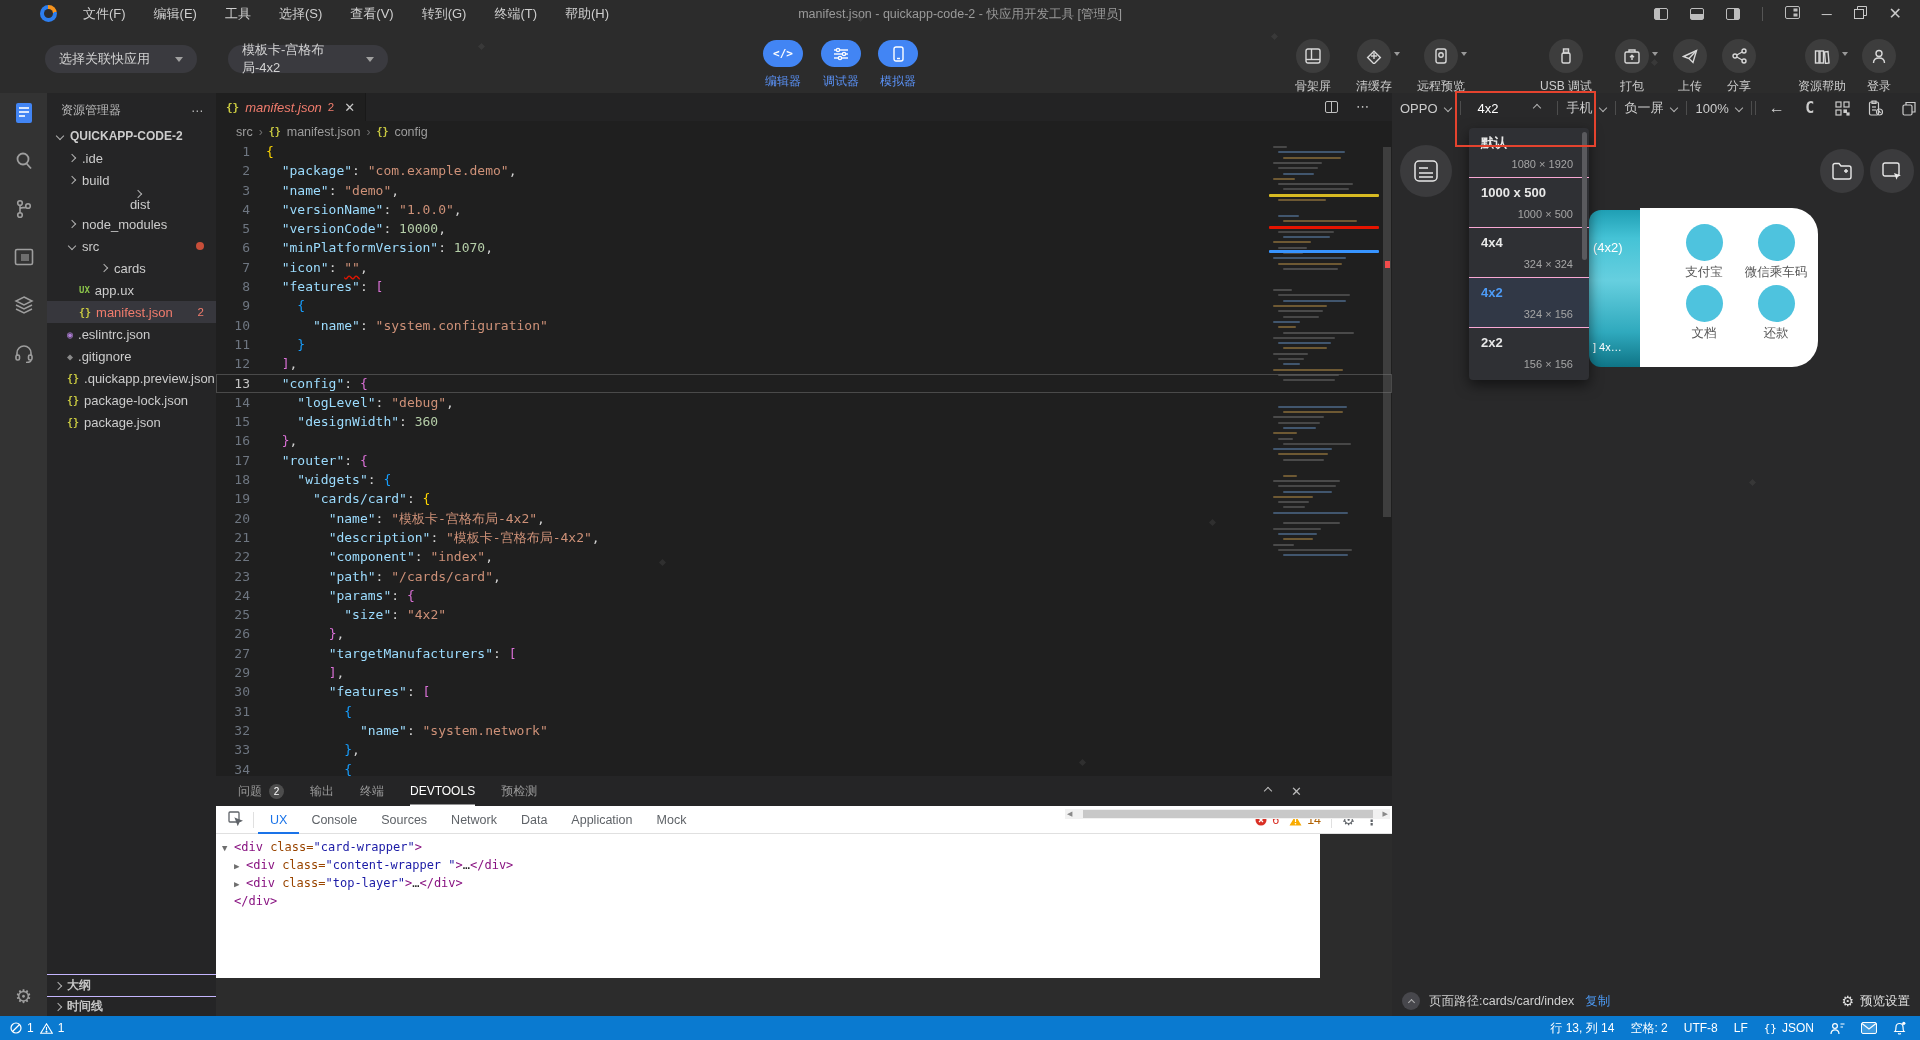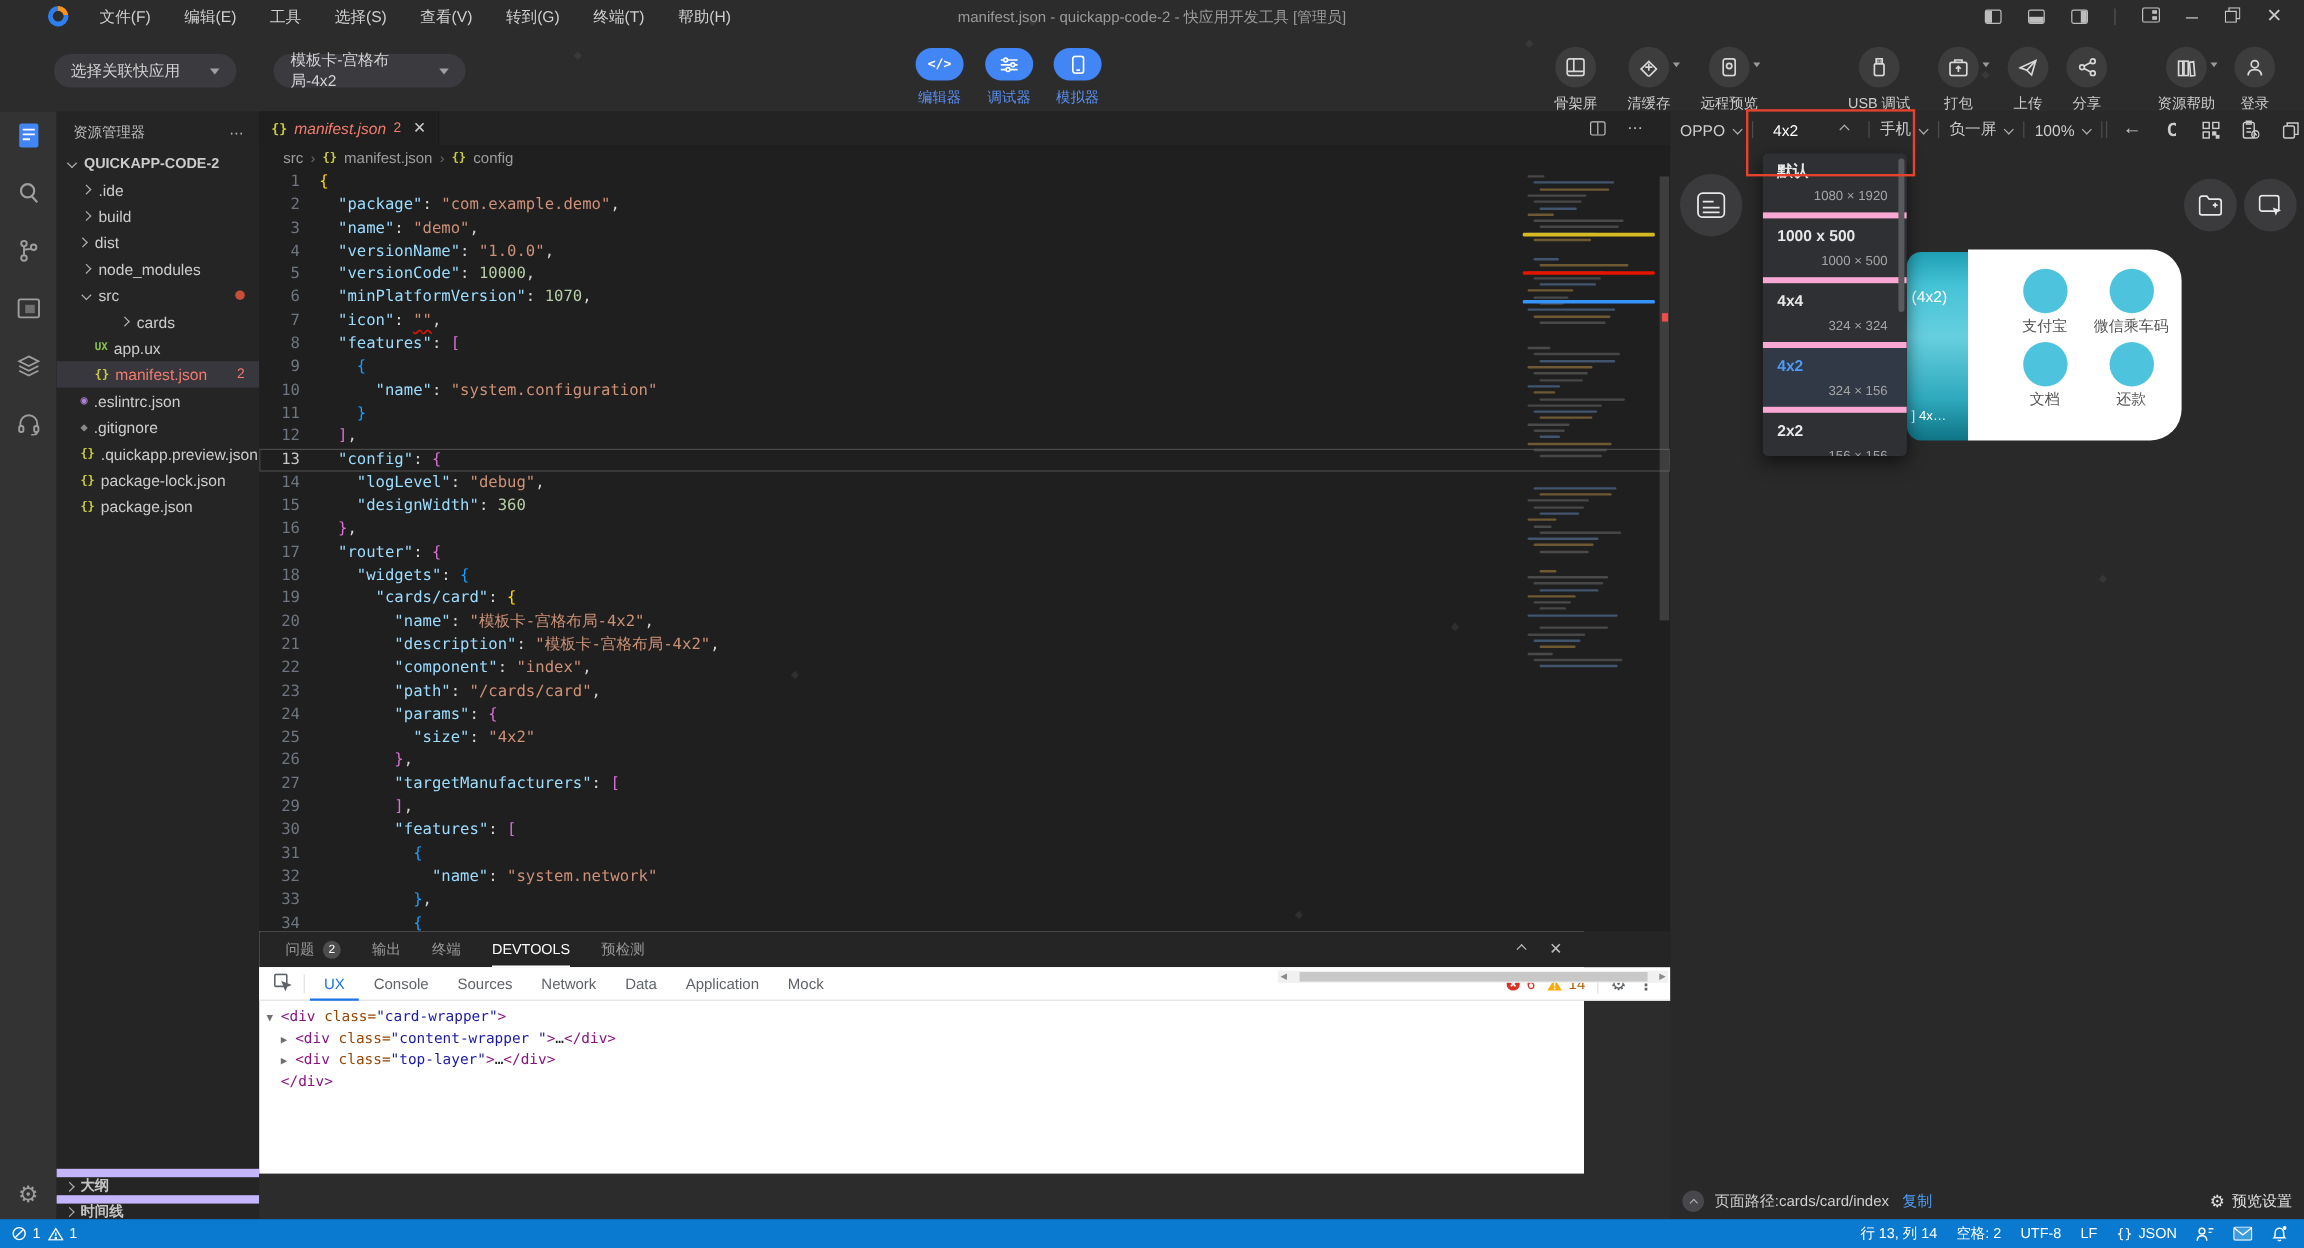--- a/index.html
+++ b/index.html
@@ -55,21 +55,21 @@
   .tree-row.selected { background:#37373d; }
   .tree-row.selected .t-lbl { color:#f17c6d; }
   .t-lbl { white-space:nowrap; overflow:hidden; }
   .chev { display:inline-block; width:6px; height:6px; border-right:1.3px solid #b0b0b0; border-bottom:1.3px solid #b0b0b0; flex:none; }
   .chev.right { transform:rotate(-45deg); }
   .chev.down  { transform:rotate(45deg); }
   .chev.up    { transform:rotate(-135deg); }
   .f-ico { flex:none; font-size:10px; margin-right:5px; font-weight:bold; font-family:"DejaVu Sans Mono",monospace; }
   .badge-red { position:absolute; right:12px; color:#f17c6d; font-size:11.5px; }
   .dot-red { position:absolute; right:12px; width:8px; height:8px; border-radius:50%; background:#c74e39; }
-  .exp-section { position:absolute; left:0; width:169px; height:22px; border-top:7px solid #c4b5fd;
+  .exp-section { position:absolute; left:0; width:169px; height:22px; border-top:1px solid #c4b5fd;
     display:flex; align-items:center; padding-left:8px; gap:6px; font-size:12px; color:#c5c5c5; font-weight:bold; }
 
   
   #editor { position:absolute; left:216px; top:93px; width:1176px; height:721px; background:#1f1f1f; }
   #tabbar { position:absolute; left:0; top:0; width:1176px; height:28px; background:#232324; }
   #tab-active { position:absolute; left:0; top:0; height:28px; background:#1f1f1f; display:flex; align-items:center;
     padding:0 10px; gap:6px; border-right:1px solid #191919; }
   #tab-active .fname { font-style:italic; color:#f17c6d; font-size:13px; }
   #tab-active .fbadge { color:#f17c6d; font-size:11.5px; }
   #tab-active .tclose { color:#c8c8c8; font-size:13px; margin-left:4px; }
@@ -120,21 +120,21 @@
   
   #simulator { position:absolute; left:1392px; top:93px; width:528px; height:923px; background:#29292a; }
   #sim-toolbar { position:absolute; left:8px; top:0px; height:30px; display:flex; align-items:center; gap:9px;
     color:#cccccc; font-size:13px; white-space:nowrap; }
   .sim-sep { width:1px; height:14px; background:#4d4d4d; }
   .sim-dd { display:flex; align-items:center; gap:7px; }
   .sim-ic { width:24px; display:flex; justify-content:center; align-items:center; }
   #red-box { position:absolute; left:63px; top:-2px; width:141px; height:56px; border:2.5px solid #e5432e; pointer-events:none; z-index:30; }
   #size-menu { position:absolute; left:77px; top:35px; width:120px; height:252px; background:#2f3034;
     border-radius:4px; box-shadow:0 5px 14px rgba(0,0,0,.55); overflow:hidden; z-index:20; }
-  .sm-item { position:relative; padding:4px 0 3px; border-bottom:5px solid #f9a8d4; }
+  .sm-item { position:relative; padding:4px 0 3px; border-bottom:1px solid #f9a8d4; }
   .sm-item:last-child { border-bottom:none; }
   .sm-item.selected { background:rgba(70,130,240,0.10); }
   .sm-label { padding-left:12px; font-weight:bold; color:#e8e8e8; font-size:13px; height:22px; line-height:22px; }
   .sm-item.selected .sm-label { color:#4d9cf8; }
   .sm-value { padding-right:16px; text-align:right; color:#a5a5a5; font-size:11px; height:20px; line-height:20px; }
   #sm-scroll { position:absolute; right:2px; top:4px; width:5px; height:128px; background:#5a5a5e; border-radius:3px; }
   .float-circ { position:absolute; border-radius:50%; background:#3b3b3d; display:flex; align-items:center; justify-content:center; }
 
   
   #banner { position:absolute; left:197px; top:117px; width:51px; height:157px; border-radius:12px 0 0 12px;
@@ -398,21 +398,21 @@
           <span class="t-lbl" style="font-weight: bold; font-size: 12px;">QUICKAPP-CODE-2</span>
         </div>
         <div class="tree-row" style="padding-left: 20px;">
           <span class="chev right" style="margin: 0px 7px 0px 2px;"></span>
           <span class="t-lbl">.ide</span>
         </div>
         <div class="tree-row" style="padding-left: 20px;">
           <span class="chev right" style="margin: 0px 7px 0px 2px;"></span>
           <span class="t-lbl">build</span>
         </div>
-        <div class="tree-row" style="padding-left: 17px;">
+        <div class="tree-row" style="padding-left: 17px; flex-direction: column;">
           <span class="chev right" style="margin: 0px 7px 0px 2px;"></span>
           <span class="t-lbl">dist</span>
         </div>
         <div class="tree-row" style="padding-left: 20px;">
           <span class="chev right" style="margin: 0px 7px 0px 2px;"></span>
           <span class="t-lbl">node_modules</span>
         </div>
         <div class="tree-row" style="padding-left: 20px;">
           <span class="chev down" style="margin: 0px 7px 0px 2px;"></span>
           <span class="t-lbl">src</span>

